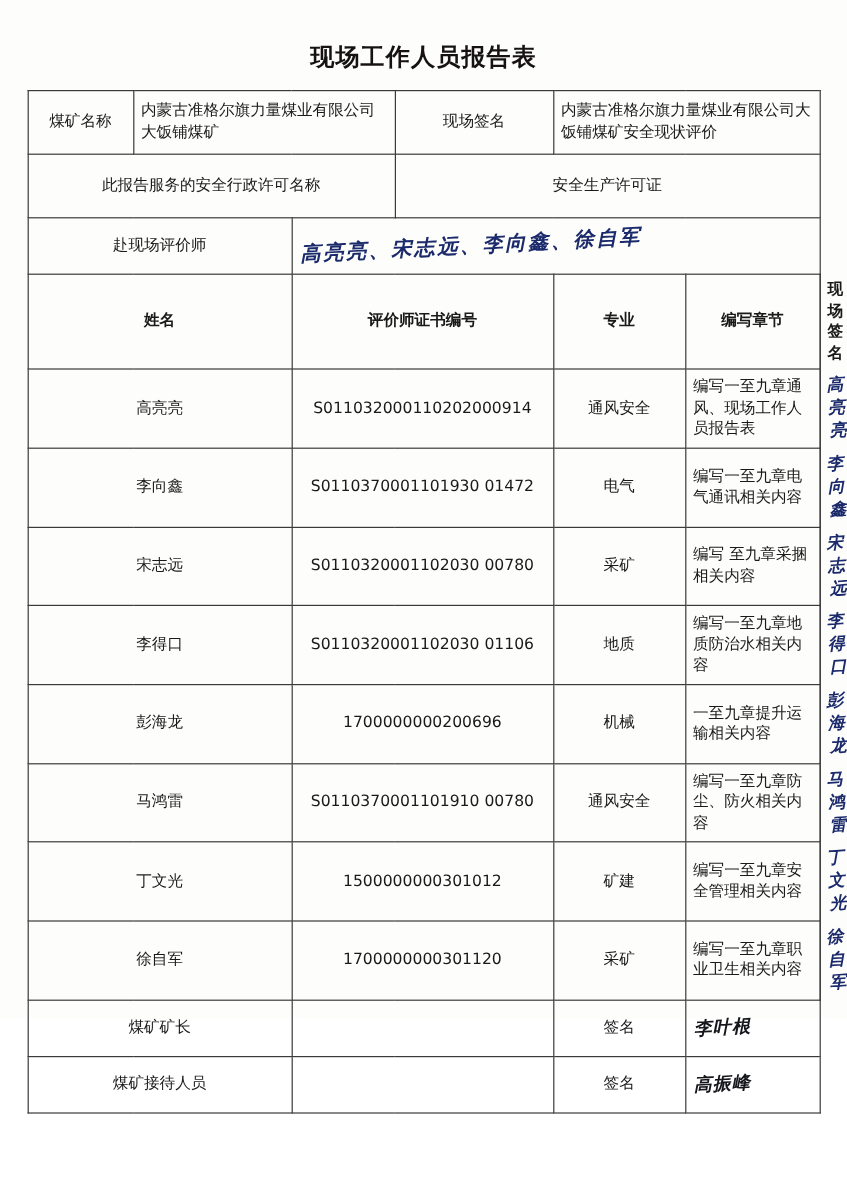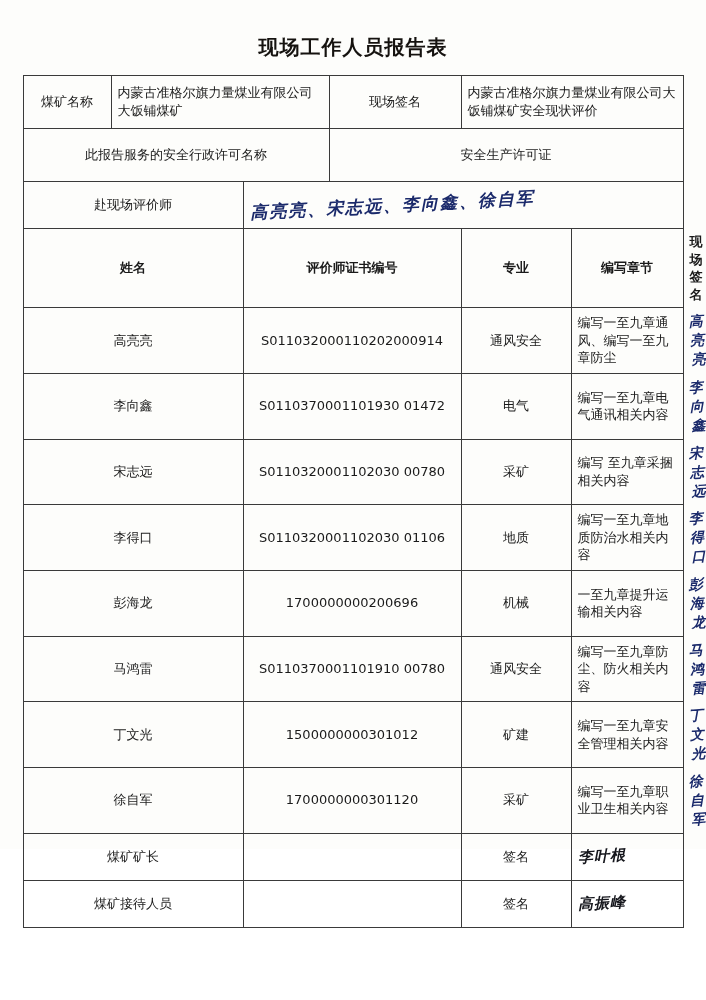--- a/index.html
+++ b/index.html
@@ -125,21 +125,21 @@
       <td colspan="2">评价师证书编号</td>
       <td>专业</td>
       <td>编写章节</td>
       <td>现场签名</td>
     </tr>
 
     <tr>
       <td class="ctr row-h" colspan="2">高亮亮</td>
       <td class="ctr row-h small" colspan="2">S011032000110202000914</td>
       <td class="ctr row-h">通风安全</td>
-      <td class="lft row-h xsmall">编写一至九章通风、编写一至九章防尘</td>
+      <td class="lft row-h xsmall">编写一至九章通风、现场工作人员报告表</td>
       <td class="ctr row-h">
         <span class="hand-sm">高亮亮</span>
       </td>
     </tr>
 
     <tr>
       <td class="ctr row-h" colspan="2">李向鑫</td>
       <td class="ctr row-h small" colspan="2">S0110370001101930 01472</td>
       <td class="ctr row-h">电气</td>
       <td class="lft row-h xsmall">编写一至九章电气通讯相关内容</td>

